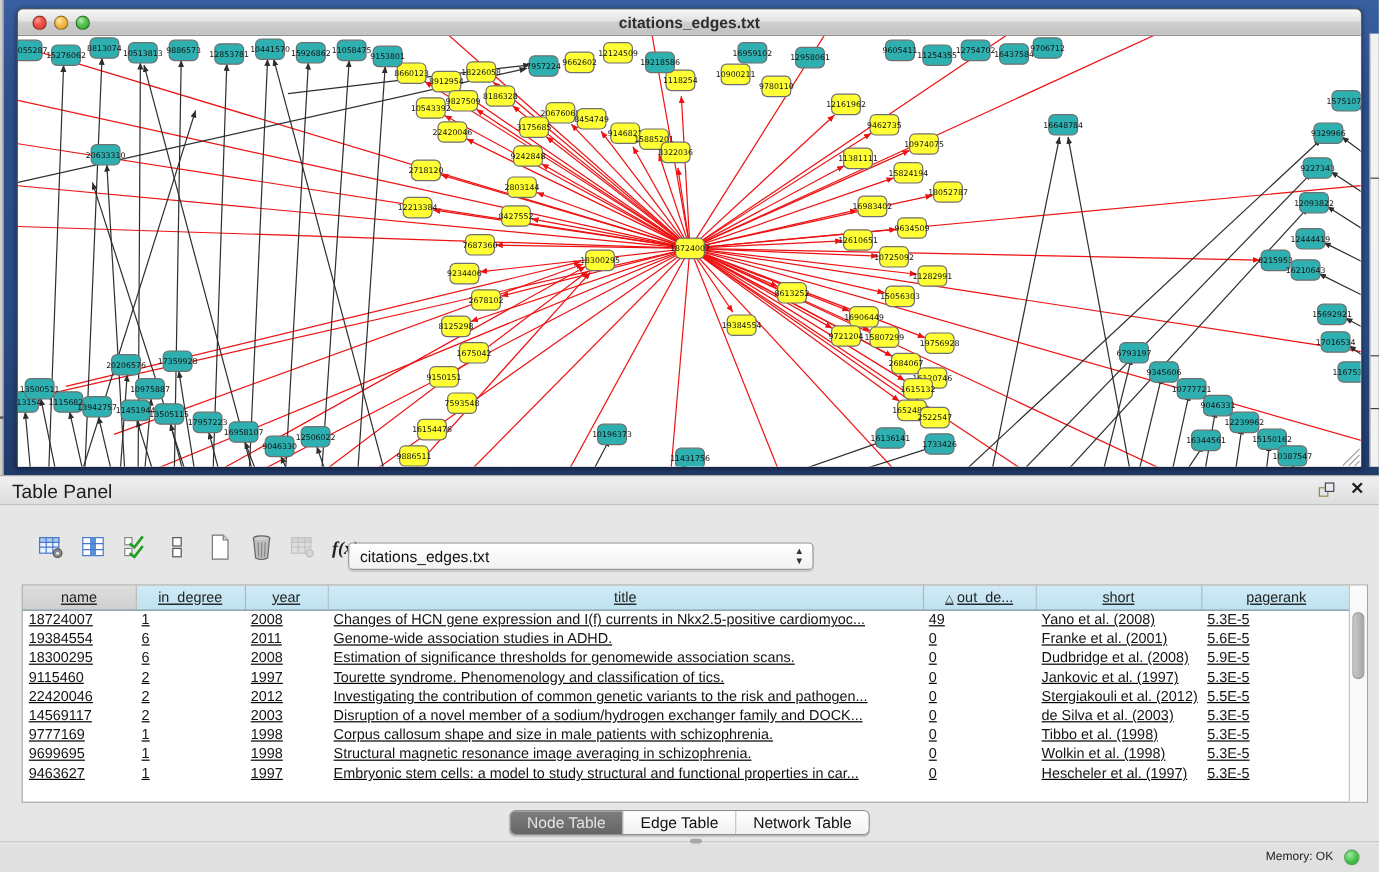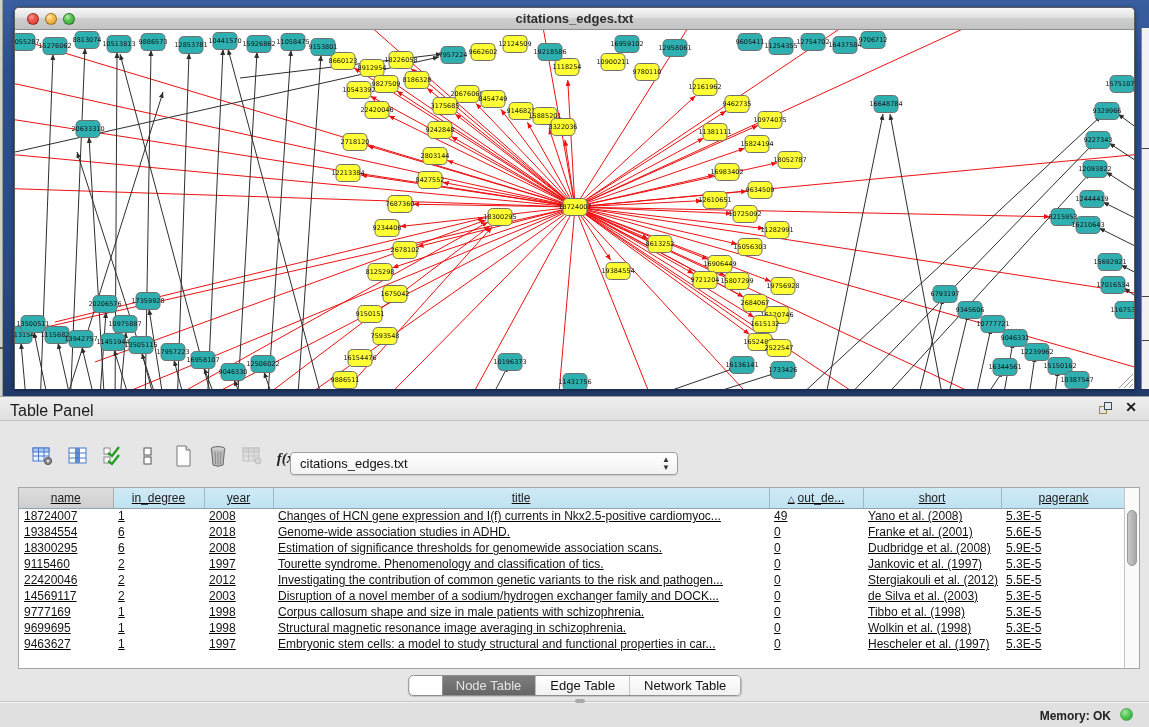--- a/index.html
+++ b/index.html
@@ -49,27 +49,27 @@
   .dt-thumb { position:absolute; left:2px; top:22px; width:10px; height:56px; border-radius:5px;
     background:linear-gradient(90deg,#c9c9c9,#a8a8a8); border:1px solid #9a9a9a; }
   table.grid { border-collapse:collapse; table-layout:fixed; width:1107px; font-size:12px; color:#141414; }
   table.grid th { height:20px; font-weight:normal; font-size:12px; color:#222;
     background:linear-gradient(180deg,#cfeaf5,#bfe2f0); border-right:1px solid #9fb9c4; border-bottom:1px solid #8fa4ad; text-align:center; overflow:hidden; white-space:nowrap; }
   table.grid th.key { background:linear-gradient(180deg,#dedede,#cfcfcf); border-right:1px solid #adadad; }
   table.grid td { height:16px; padding:0 0 0 5px; overflow:hidden; white-space:nowrap; text-overflow:clip; }
   .sort-tri { font-size:9px; margin-right:3px; color:#333; }
 
   .tabs { position:absolute; left:50%; top:278px; transform:translateX(-50%); display:flex; height:21px;
-    border:1px solid #8f8f8f; border-radius:5px; overflow:hidden; background:#fff; box-shadow:0 1px 1px rgba(0,0,0,.15);padding-left:33px; }
+    border:1px solid #8f8f8f; border-radius:5px; overflow:hidden; background:#fff; box-shadow:0 1px 1px rgba(0,0,0,.15); }
   .tab { padding:0 14px; font-size:13px; color:#111; line-height:19px; background:linear-gradient(180deg,#ffffff,#f1f1f1); border-right:1px solid #b5b5b5; cursor:pointer; }
   .tab:last-child { border-right:none; }
   .tab.selected { background:linear-gradient(180deg,#7d7d7d,#666666); color:#e4e4e4; }
 
   .statusbar { position:absolute; left:0; bottom:0; width:100%; height:26px; background:#e0e0e0; border-top:1px solid #c6c6c6; box-shadow:inset 0 1px 0 #f4f4f4; }
-  .mem-label { position:absolute; right:38px; top:7px; font-size:12px; color:#222;font-weight:bold; }
+  .mem-label { position:absolute; right:38px; top:7px; font-size:10px; color:#222; }
   .mem-dot { position:absolute; right:16px; top:6px; width:13px; height:13px; border-radius:50%;
     background:radial-gradient(circle at 35% 30%,#9fe89f 0%,#46c24a 55%,#2e9e33 100%); border:1px solid #57a558; }
   .split-handle { position:absolute; left:50%; top:-3px; width:10px; height:4px; background:#a8a8a8; border-radius:2px; }
 </style>
 </head>
 <body>
 
 <div class="network-area">
   <div class="left-strip">
       <span class="mark"></span>
@@ -801,21 +801,21 @@
             <td>1</td>
             <td>2008</td>
             <td>Changes of HCN gene expression and I(f) currents in Nkx2.5-positive cardiomyoc...</td>
             <td>49</td>
             <td>Yano et al. (2008)</td>
             <td>5.3E-5</td>
           </tr>
           <tr>
             <td>19384554</td>
             <td>6</td>
-            <td>2018</td>
+            <td>2011</td>
             <td>Genome-wide association studies in ADHD.</td>
             <td>0</td>
             <td>Franke et al. (2001)</td>
             <td>5.6E-5</td>
           </tr>
           <tr>
             <td>18300295</td>
             <td>6</td>
             <td>2008</td>
             <td>Estimation of significance thresholds for genomewide association scans.</td>

